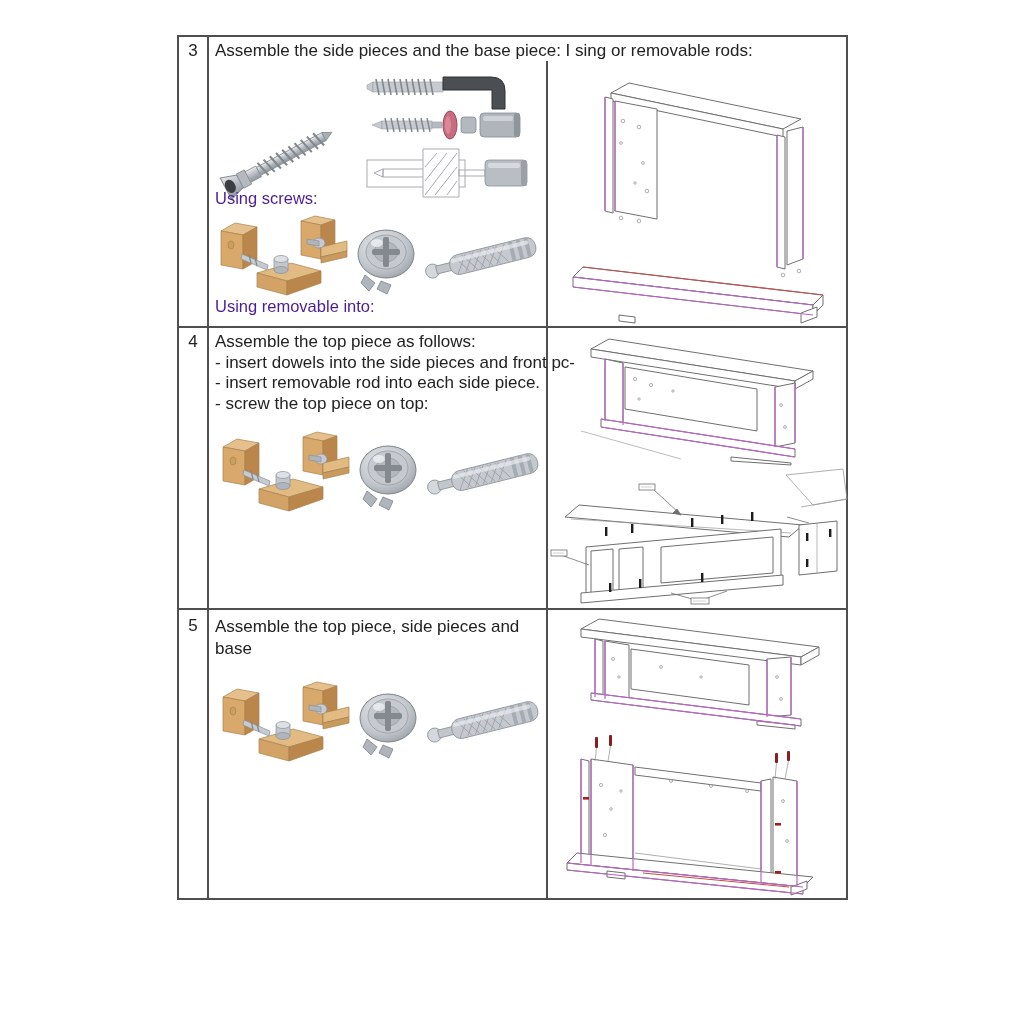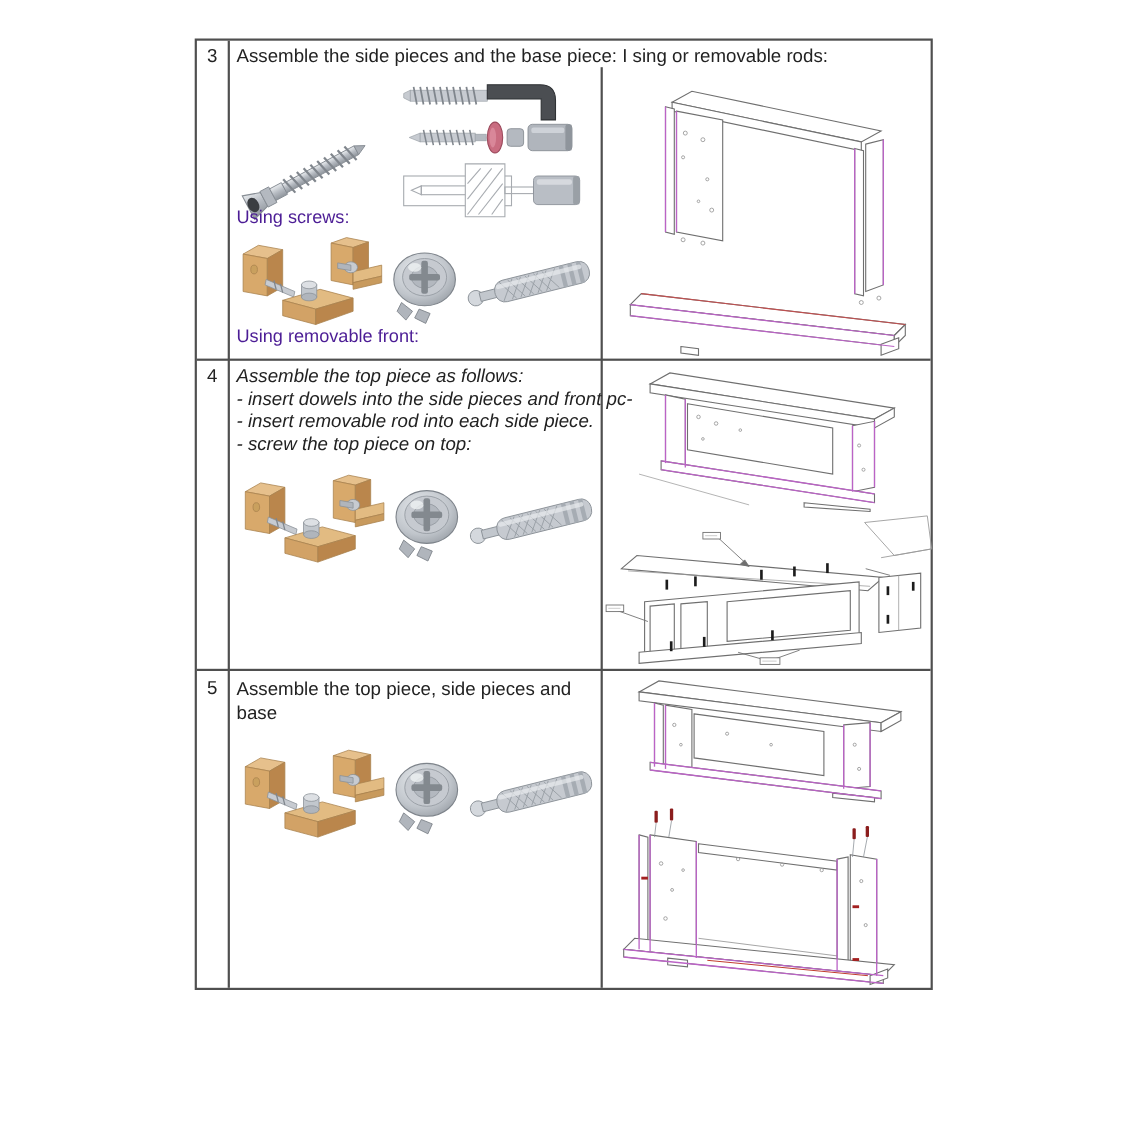--- a/index.html
+++ b/index.html
@@ -188,21 +188,21 @@
           <line x1="76" y1="26" x2="64" y2="44"></line>
             <line x1="84" y1="26" x2="72" y2="44"></line>
         </g>
         <rect x="88" y="25" width="4" height="20" fill="#a6acb3"></rect>
         <rect x="96" y="25" width="4" height="20" fill="#a6acb3"></rect>
         <rect x="104" y="25" width="4" height="20" fill="#a6acb3"></rect>
         <rect x="28" y="28" width="80" height="4" rx="2" fill="#e8ebee" opacity="0.7"></rect>
       </g>
     </svg>
 
-    <div class="caption" style="left:36px;top:260px;">Using removable front:</div>
+    <div class="caption" style="left:36px;top:260px;">Using removable into:</div>
 
     <svg style="left:372px;top:26px;" width="296" height="260" viewBox="0 0 296 260">
       <g fill="#fff" stroke="#6f6f6f" stroke-width="1">
         <polygon points="60,30 78,20 250,56 232,66"></polygon>
         <polygon points="60,30 232,66 232,74 60,38"></polygon>
         <polygon points="54,34 62,36 62,150 54,148"></polygon>
         <polygon points="64,38 106,46 106,156 64,148"></polygon>
         <polygon points="226,72 234,74 234,206 226,204"></polygon>
         <polygon points="236,68 252,64 252,196 236,202"></polygon>
       </g>
@@ -232,21 +232,21 @@
         <polygon points="68,252 84,254 84,260 68,258"></polygon>
       </g>
       <line x1="32" y1="204" x2="272" y2="232" stroke="#c05050" stroke-width="1.1"></line>
       <g stroke="#bb63c6" stroke-width="1.1" fill="none">
         <polyline points="22,214 262,242"></polyline>
         <polyline points="22,224 262,252"></polyline>
       </g>
     </svg>
 
     <div class="stepnum" style="top:295px;">4</div>
-    <div class="bullets" style="left:36px;top:295px;font-style:italic;">
+    <div class="bullets" style="left:36px;top:295px;">
       <div>Assemble the top piece as follows:</div>
       <div>- insert dowels into the side pieces and front pc-</div>
       <div>- insert removable rod into each side piece.</div>
       <div>- screw the top piece on top:</div>
     </div>
 
     <svg style="left:38px;top:392px;" width="135" height="88" viewBox="0 0 135 88">
       <use href="#wb" x="0" y="0"></use>
       <g stroke="#a9824e" stroke-width="0.7">
         <polygon points="6,18 20,10 42,14 28,22" fill="#e6c08c"></polygon>

